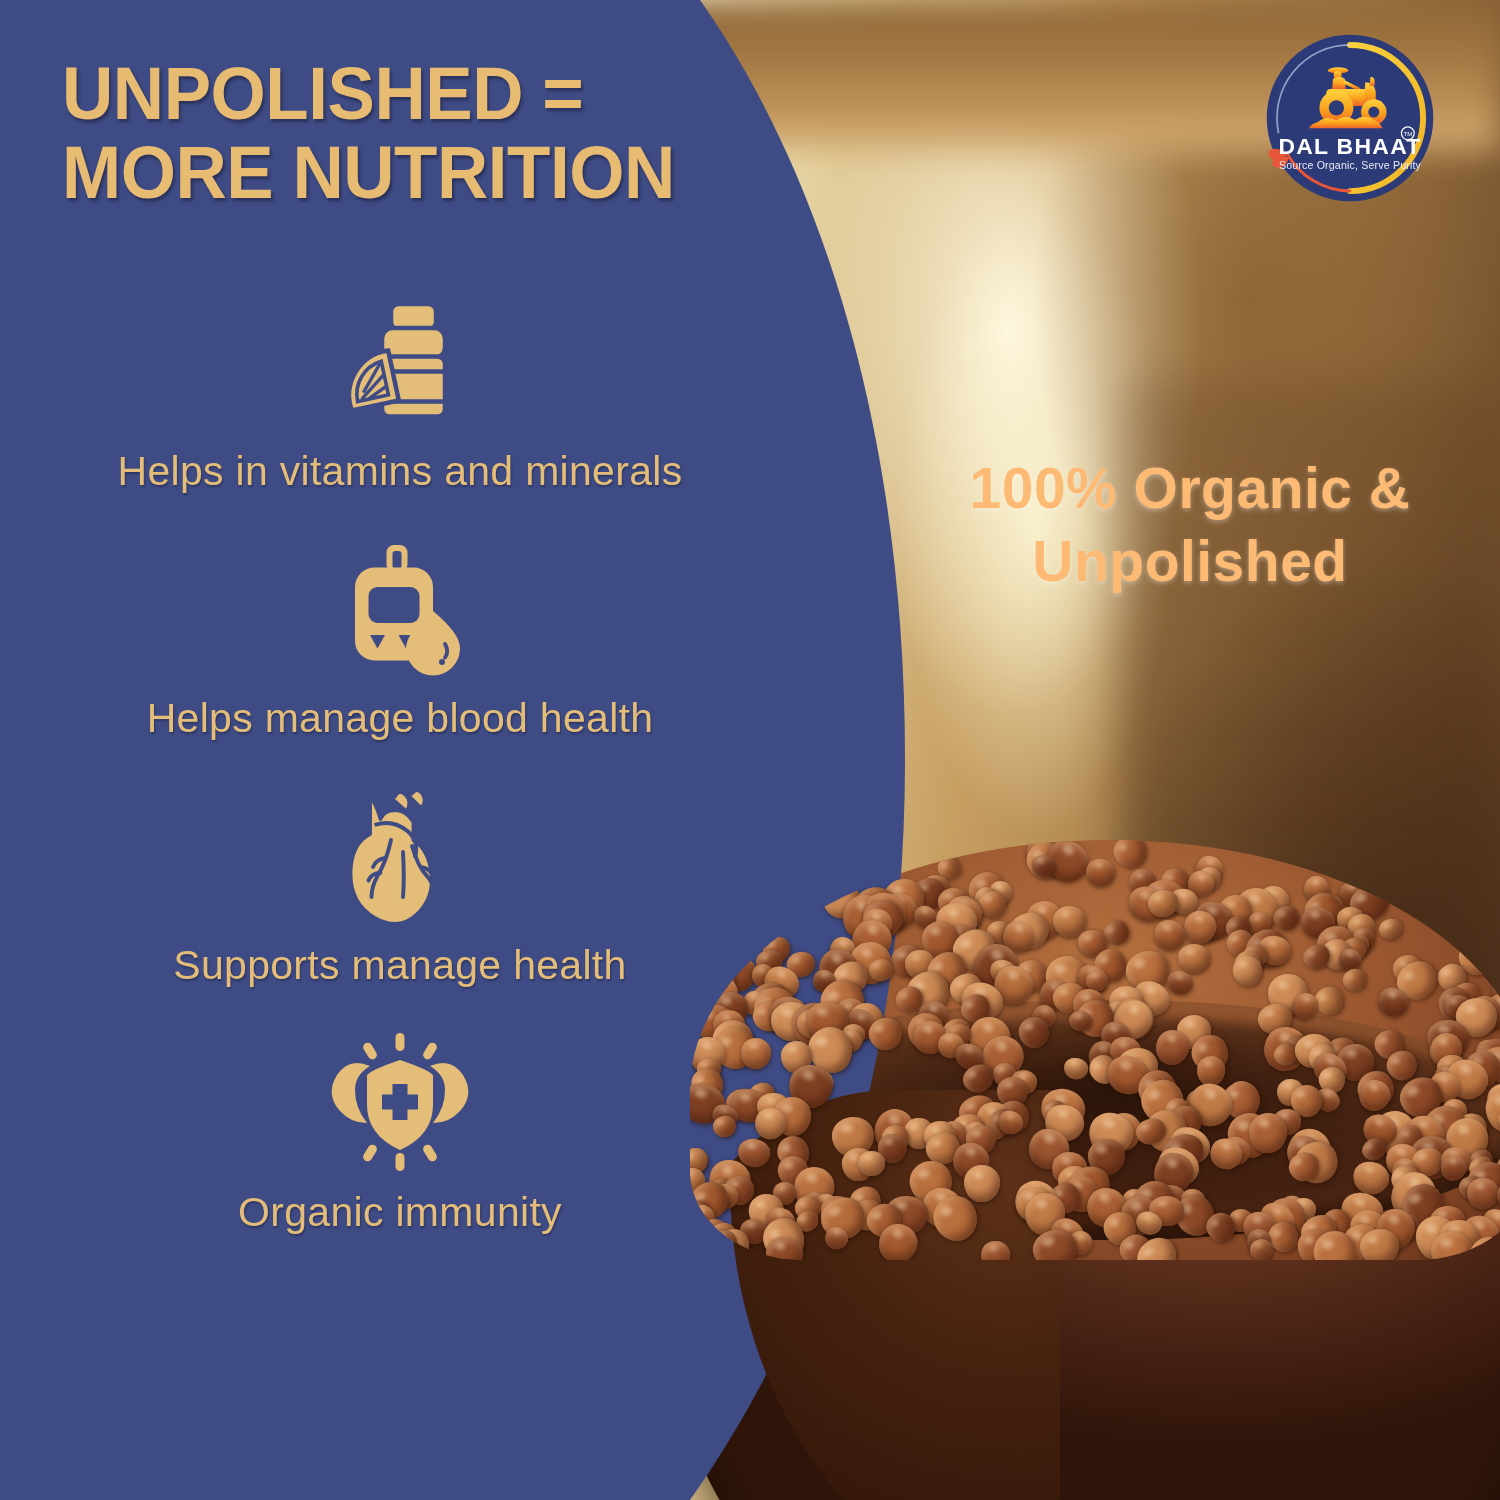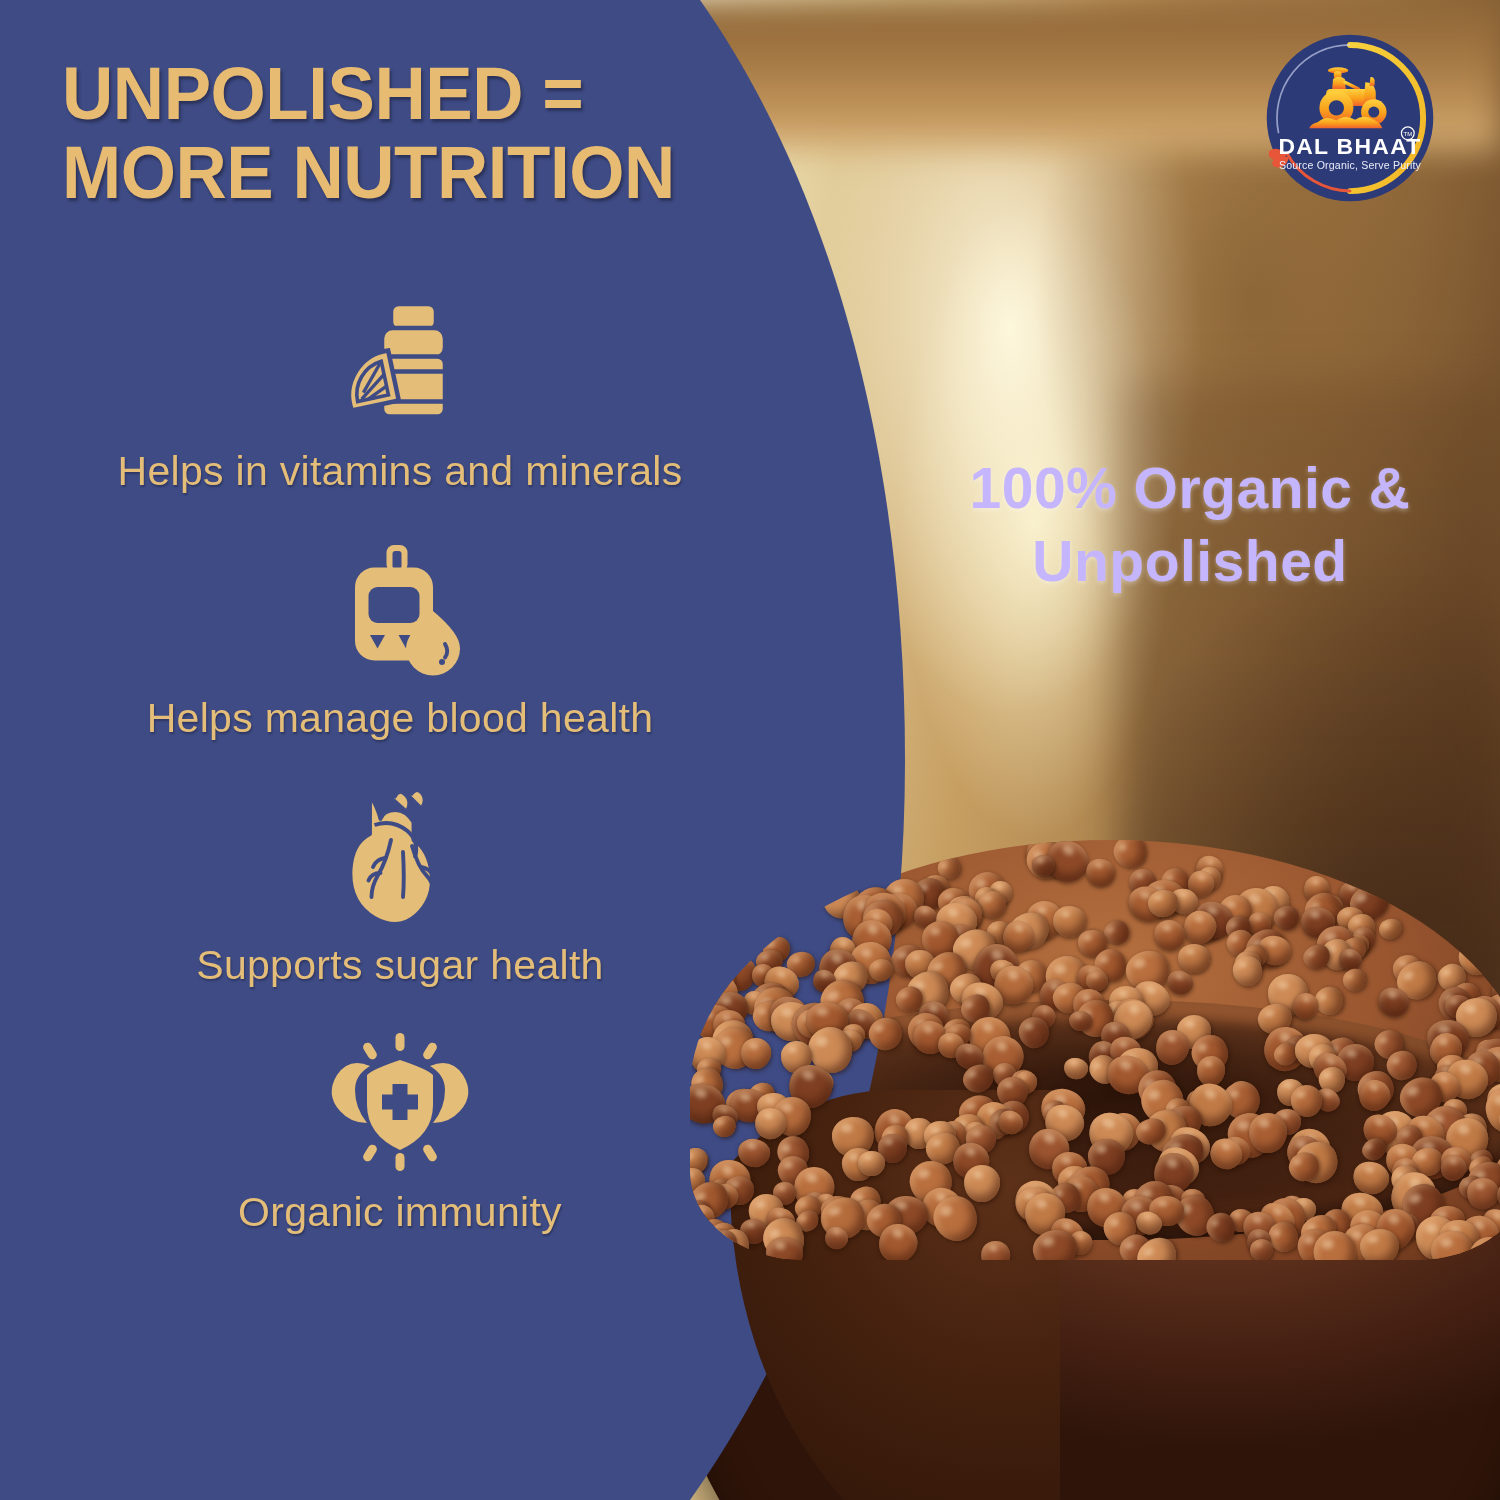--- a/index.html
+++ b/index.html
@@ -152,21 +152,21 @@
   
   .claim {
     position:absolute; left:900px; top:452px;
     width:580px;
     text-align:center;
     font-family:"Liberation Sans", sans-serif;
     font-weight:700;
     font-size:57px;
     line-height:1.28;
     letter-spacing:.5px;
-    color:#c4b5fd;
+    color:#fdba74;
     text-shadow:0 2px 5px rgba(255,255,255,.35);
   }
   .claim .ln { display:block; white-space:nowrap; }
 
   
   .logo {
     position:absolute; left:1265px; top:33px;
     width:170px; height:170px;
   }
   .logo svg { width:100%; height:100%; display:block; }
@@ -681,21 +681,21 @@
           <g stroke="#3e4b84" stroke-width="2.6" fill="none" stroke-linecap="round">
             <path d="M44 40 q-3 14 -9 24 q-4 7 -4 14"></path>
             <path d="M40 52 q-6 1 -8 6"></path>
             <path d="M37 62 q-6 0 -8 5"></path>
             <path d="M58 44 q4 14 10 20 q4 4 4 10"></path>
             <path d="M64 58 q6 1 8 6"></path>
             <path d="M52 48 q1 18 0 30"></path>
           </g>
         </svg>
       </span>
-      <div class="feature-label">Supports sugar health</div>
+      <div class="feature-label">Supports manage health</div>
     </div>
 
     <div class="feature f4">
       <span class="feature-icon">
         <svg viewBox="0 0 100 100" fill="none">
           <g fill="#e4bd78">
             <path d="M30 26 q-14 -6 -22 6 q-8 13 2 24 q7 8 18 8 q-8 -10 -8 -22 q0 -10 10 -16 z"></path>
             <path d="M70 26 q14 -6 22 6 q8 13 -2 24 q-7 8 -18 8 q8 -10 8 -22 q0 -10 -10 -16 z"></path>
             <path d="M50 22 q18 6 22 10 l0 20 q0 20 -22 30 q-22 -10 -22 -30 l0 -20 q4 -4 22 -10 z"></path>
             <g fill="#3e4b84">

